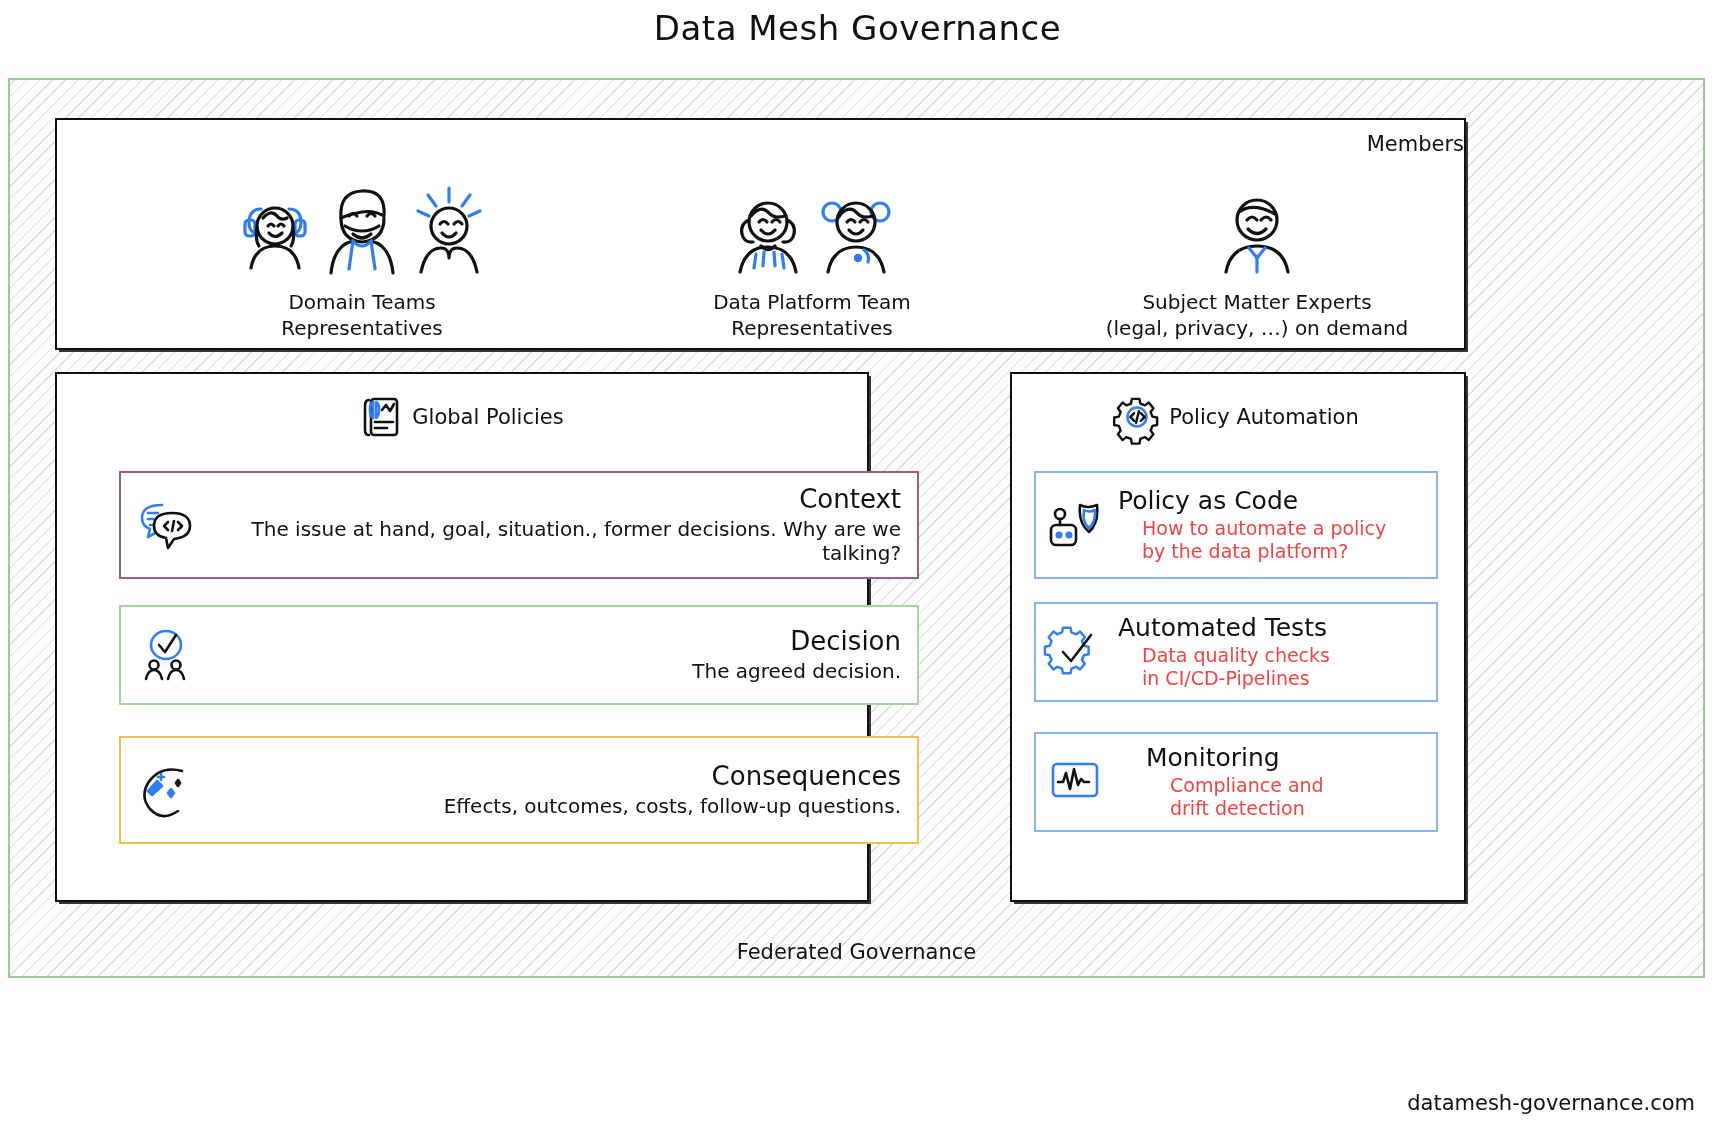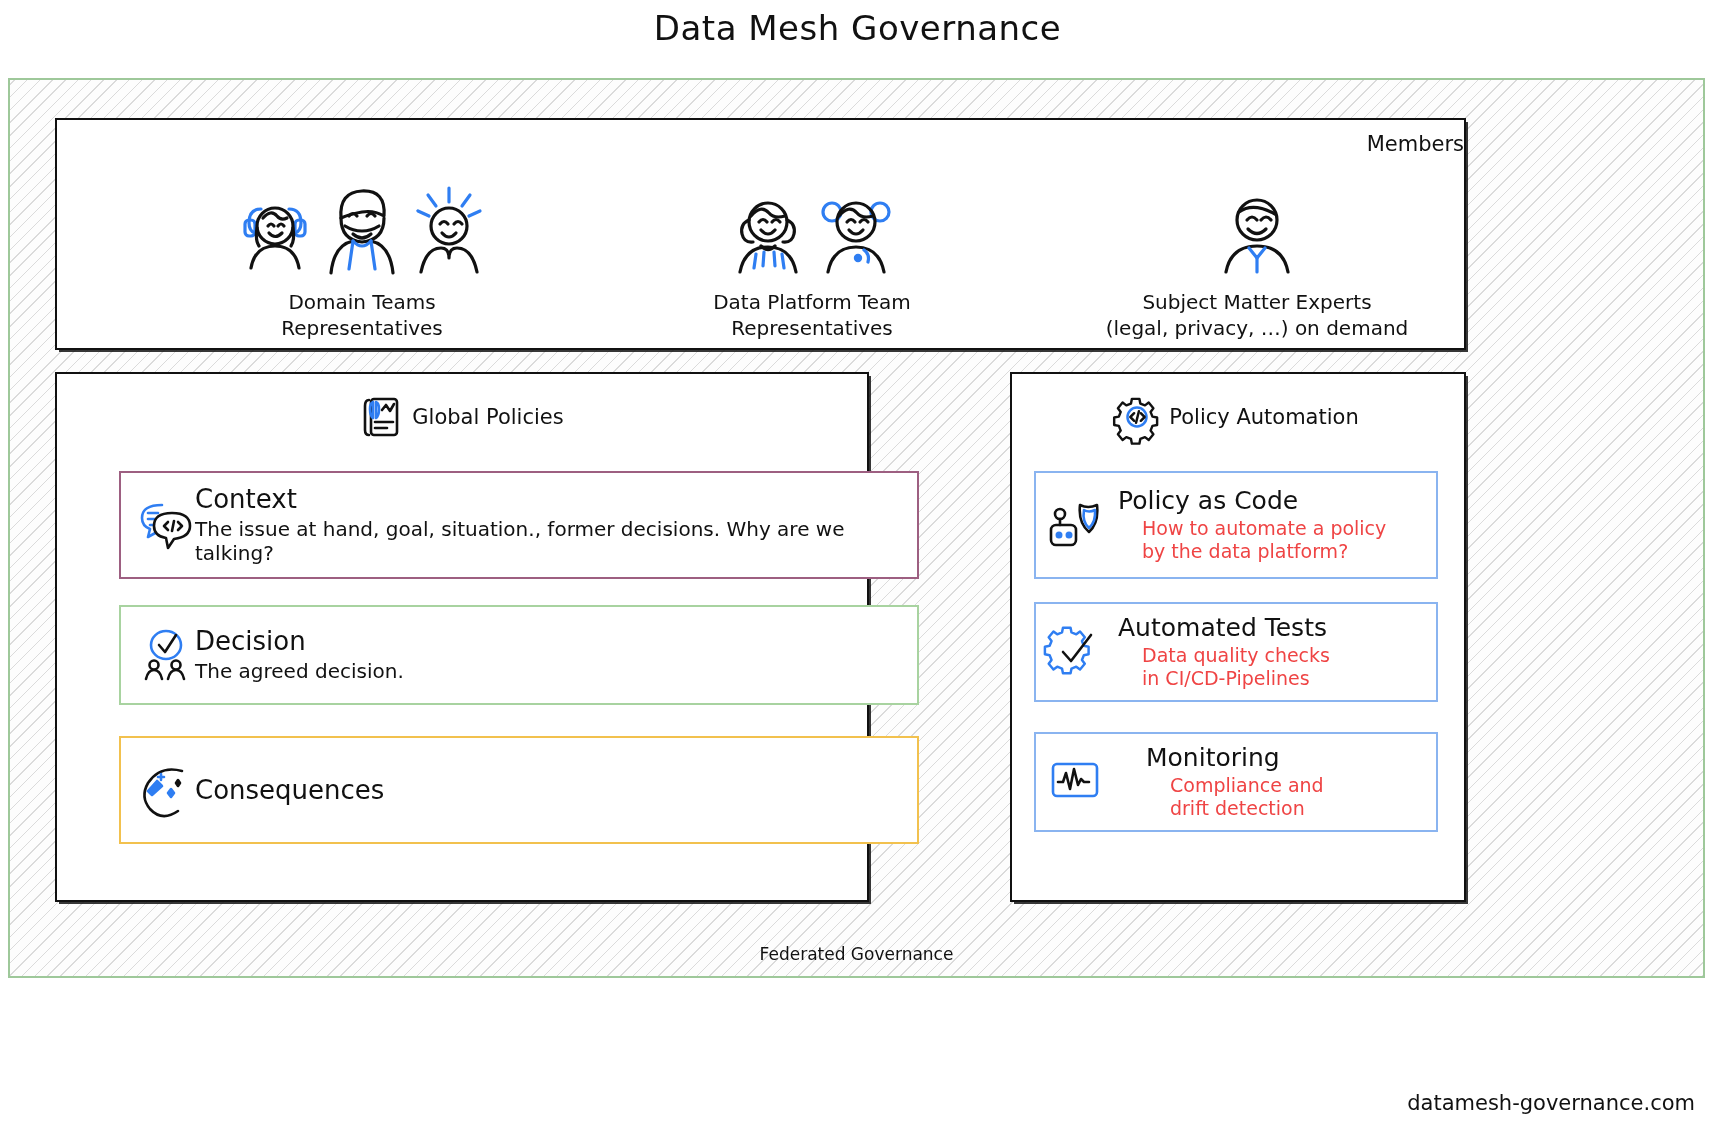--- a/index.html
+++ b/index.html
@@ -29,21 +29,21 @@
     background-color:#fdfdfd;
     background-image:repeating-linear-gradient(
         -45deg,
         rgba(140,140,140,.30) 0px,
         rgba(140,140,140,.30) 1px,
         rgba(255,255,255,0) 1px,
         rgba(255,255,255,0) 9px);
   }
   #federated-label{
     position:absolute;left:0;bottom:12px;width:100%;
-    text-align:center;font-size:17px;color:#111;
+    text-align:center;font-size:21px;color:#111;
   }
 
   
   #members{
     position:absolute;left:45px;top:38px;
     width:1411px;height:232px;
     background:#fff;
     border:2.5px solid #111;
     box-sizing:border-box;
     box-shadow:3px 3px 0 -1px rgba(20,20,20,.85);
@@ -61,20 +61,21 @@
   #grp-domain{left:105px;width:400px;}
   #grp-platform{left:555px;width:400px;}
   #grp-sme{left:1000px;width:400px;}
 
   
   #policies{
     position:absolute;left:45px;top:292px;
     width:814px;height:530px;
     background:#fff;border:2.5px solid #111;box-sizing:border-box;
     box-shadow:3px 3px 0 -1px rgba(20,20,20,.85);
+    text-align:right;
   }
   #automation{
     position:absolute;left:1000px;top:292px;
     width:456px;height:530px;
     background:#fff;border:2.5px solid #111;box-sizing:border-box;
     box-shadow:3px 3px 0 -1px rgba(20,20,20,.85);
   }
   .panel-head{
     position:absolute;left:0;top:22px;width:100%;
     display:flex;align-items:center;justify-content:center;gap:12px;
@@ -289,20 +290,21 @@
         <svg width="56" height="54" viewBox="0 0 56 54" fill="none" stroke-width="2.6" stroke-linecap="round" stroke-linejoin="round">
           <path d="M44 8 q-22 -6 -34 12 q-8 14 2 26 q12 13 28 2" stroke="#111" fill="none"></path>
           <path d="M20 14 l6 0 M23 11 l0 6" stroke="#2f7ef2"></path>
           <path d="M19 18 l-9 10 l4 4 l10 -9 z" stroke="#2f7ef2" fill="#2f7ef2"></path>
           <path d="M30 30 l3 -4 l3 4 l-3 4 z" stroke="#2f7ef2" fill="#2f7ef2"></path>
           <path d="M38 20 l2 -3 l2 3 l-2 3 z" stroke="#111" fill="#111"></path>
         </svg>
       </span>
       <span class="ptext">
         <span class="ptitle hand" style="display:block">Consequences</span>
+        <span class="pdesc hand" style="display:block">Effects, outcomes, costs, follow-up questions.</span>
       </span>
     </div>
   </div>
 
   <div id="automation">
     <div class="panel-head">
       <span>
         <svg width="40" height="42" viewBox="0 0 42 42" fill="none" stroke-width="2.6" stroke-linecap="round" stroke-linejoin="round">
           <path d="M17 3 l8 0 l1 5 l5 2 l4 -3 l5 6 l-3 4 l2 5 l5 1 l0 8 l-5 1 l-2 5 l3 4 l-5 6 l-4 -3 l-5 2 l-1 5 l-8 0 l-1 -5 l-5 -2 l-4 3 l-5 -6 l3 -4 l-2 -5 l-5 -1 l0 -8 l5 -1 l2 -5 l-3 -4 l5 -6 l4 3 l5 -2 z" stroke="#111" transform="translate(-1,-1) scale(0.98)"></path>
           <circle cx="21" cy="21" r="10" stroke="#2f7ef2"></circle>

